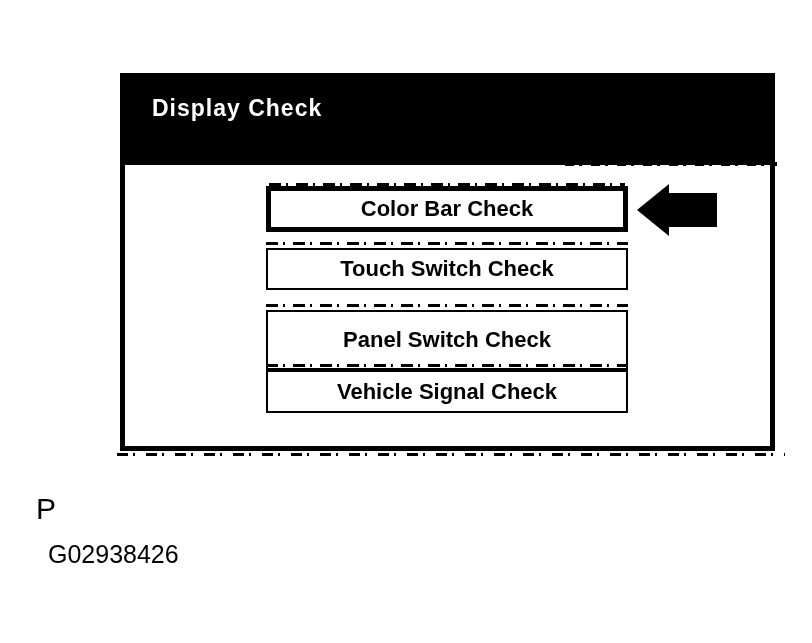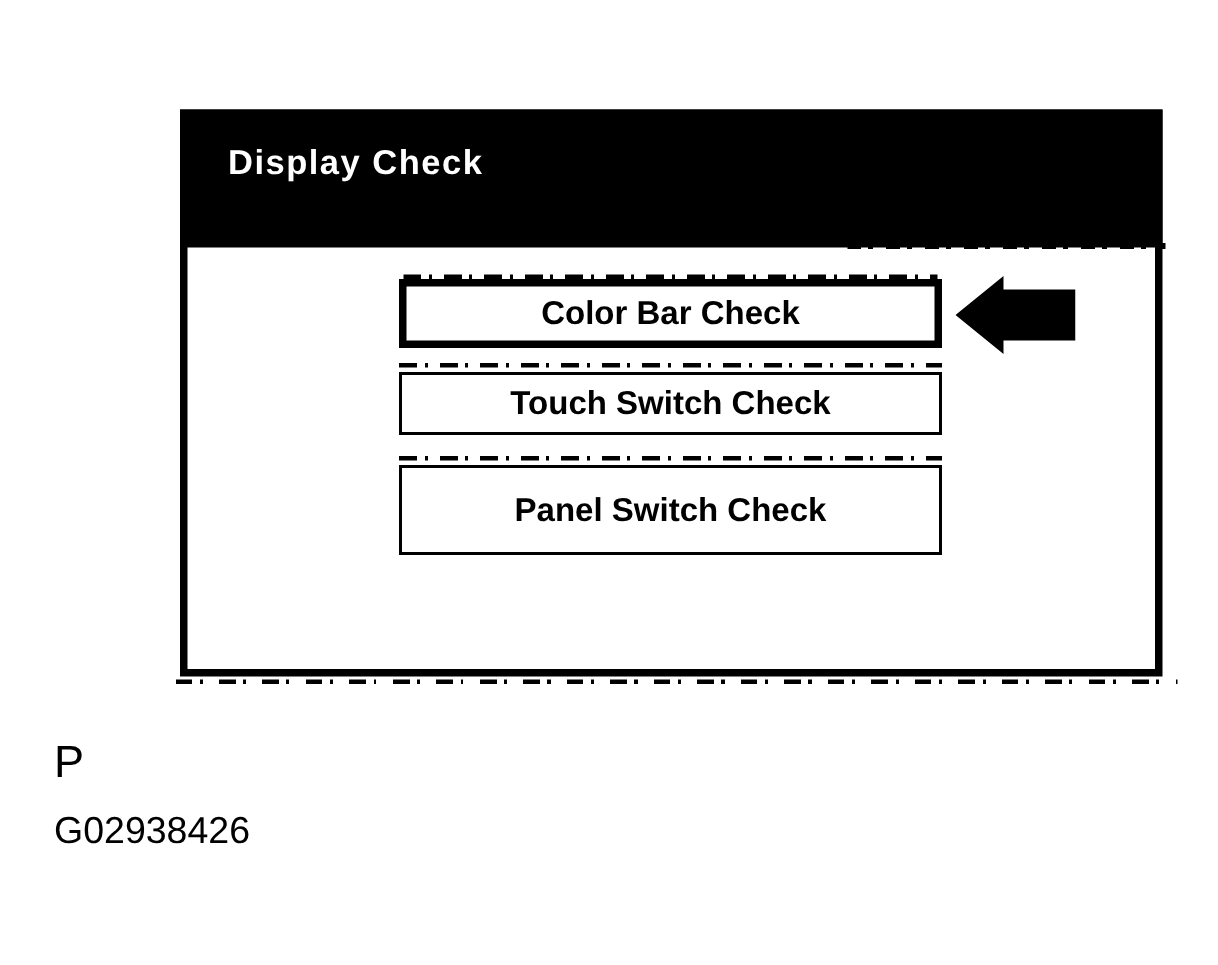--- a/index.html
+++ b/index.html
@@ -120,21 +120,21 @@
   
   .fig-label {
     position: absolute;
     left: 36px;
     top: 492px;
     color: #000000;
     font-size: 30px;
   }
   .fig-id {
     position: absolute;
-    left: 36px;
+    left: 48px;
     top: 540px;
     color: #000000;
     font-size: 25px;
   }
 </style>
 </head>
 <body>
 
 <div class="page">
 
@@ -145,20 +145,21 @@
     </div>
 
     <div class="artifact-header"></div>
 
     <div class="btn btn-2">Touch Switch Check</div>
 
     <div class="btn btn-1">Color Bar Check</div>
 
     <div class="btn btn-3">Panel Switch Check</div>
 
+    <div class="btn btn-4">Vehicle Signal Check</div>
 
     <svg class="arrow" viewBox="0 0 80 56" aria-hidden="true">
       <polygon points="0,28 32,2 32,11 80,11 80,45 32,45 32,54" fill="#000000"></polygon>
     </svg>
 
     <div class="artifact-bottom"></div>
 
   </div>
 
   <div class="fig-label">P</div>

